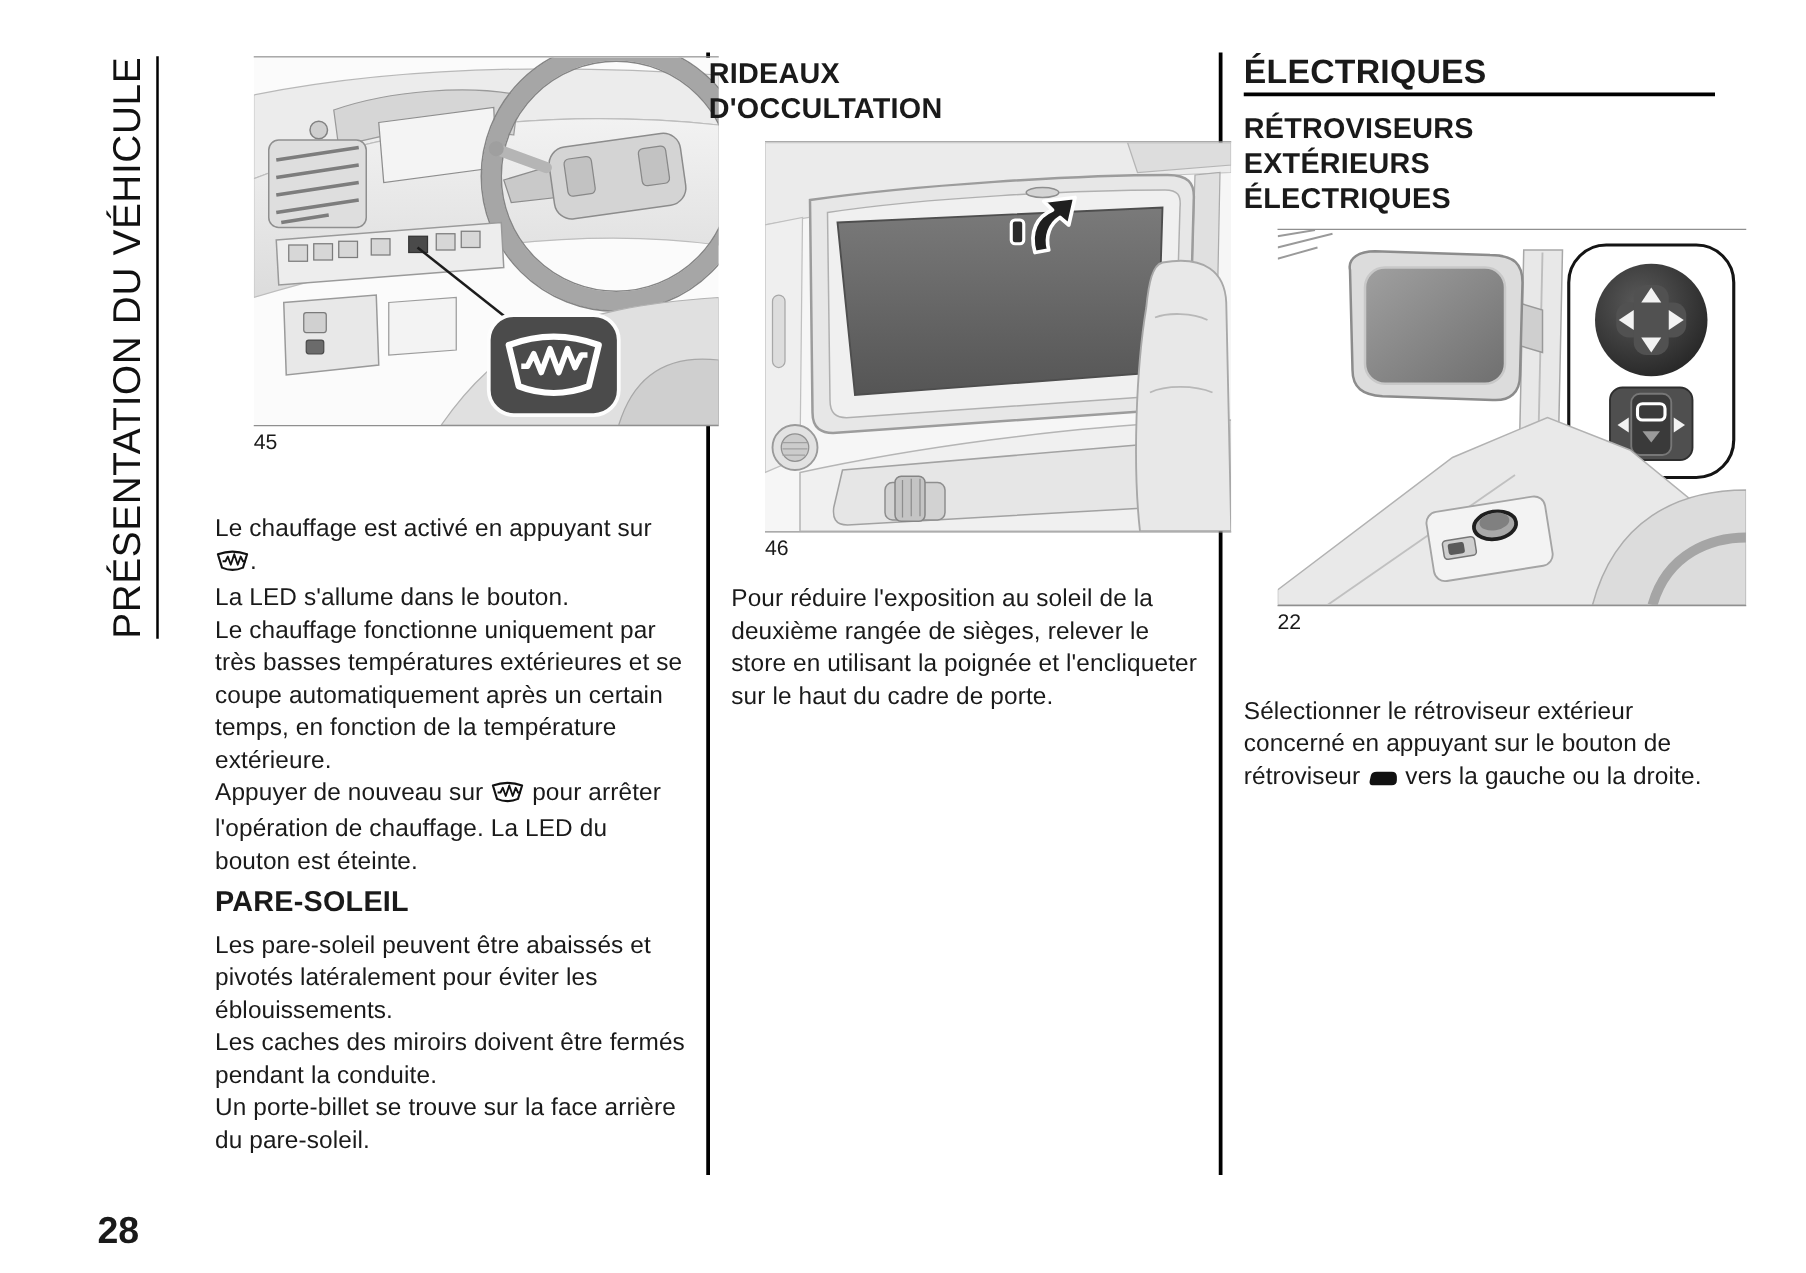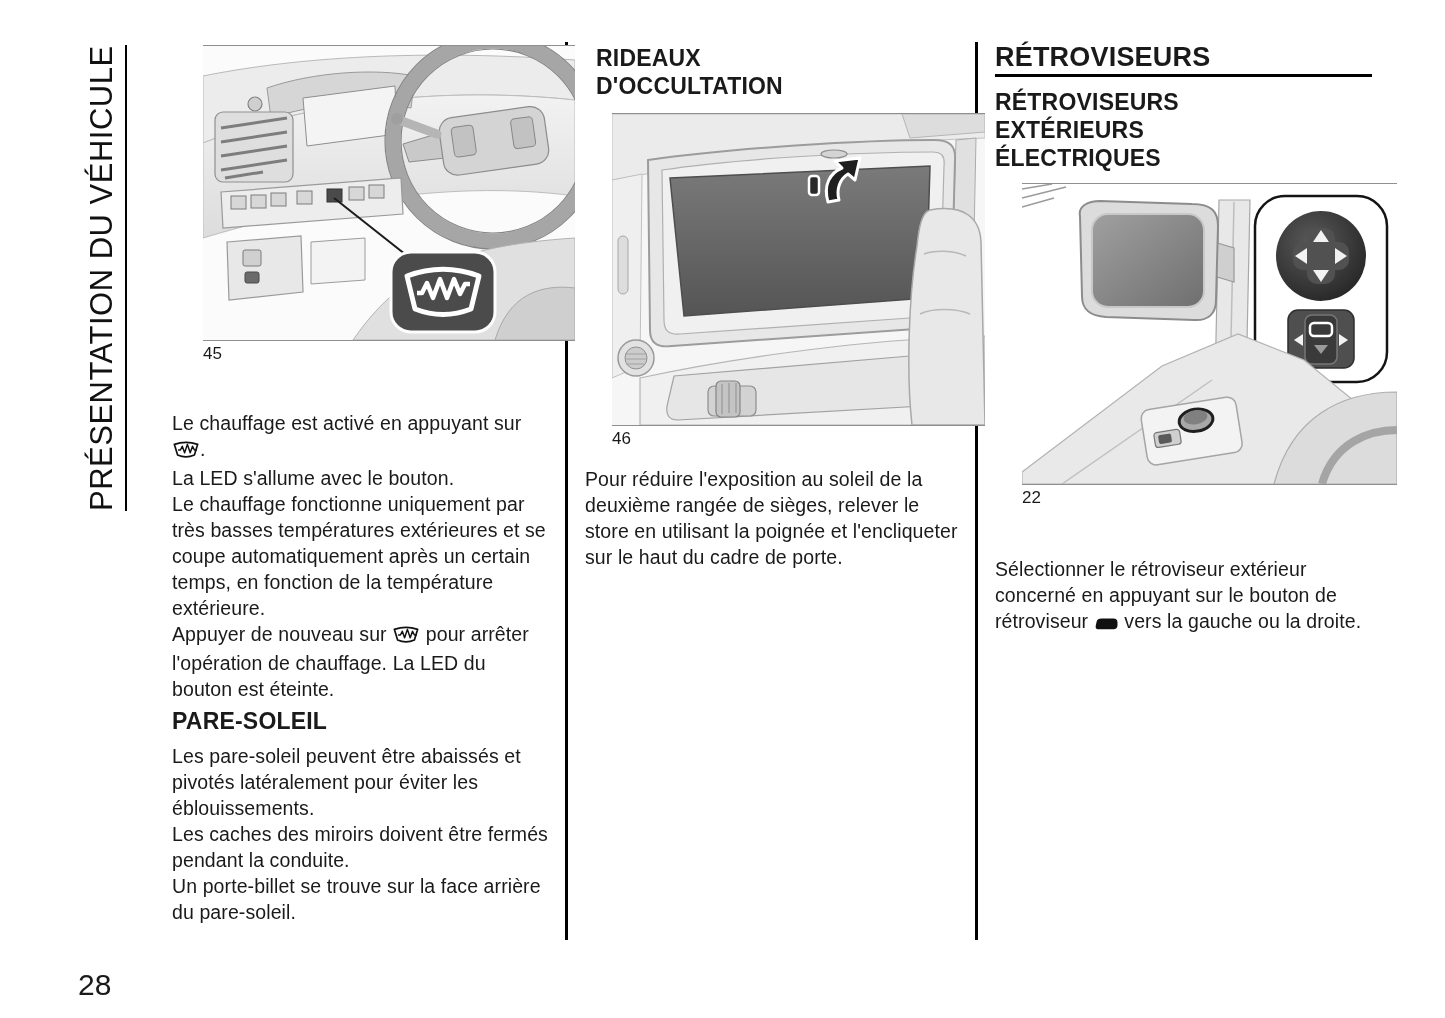--- a/index.html
+++ b/index.html
@@ -18,21 +18,21 @@
   .figure{position:absolute;margin-left:27px;}
   .fig-art{display:block;border-top:1.5px solid #8f8f8f;border-bottom:1.5px solid #8f8f8f;overflow:hidden;}
   .fig-art svg{display:block;}
   .fig-num{font-size:17px;line-height:20px;margin-top:3px;color:#1a1a1a;}
   .body-text{font-size:19.5px;line-height:26px;letter-spacing:.1px;}
   .body-text p{margin:0;}
   .sec-heading{font-weight:700;font-size:23px;line-height:28px;letter-spacing:.2px;margin:0;}
   .main-heading{font-weight:700;font-size:27px;line-height:30px;letter-spacing:.2px;margin:0;}
   .rule{position:absolute;height:3px;background:#000;}
   .inline-icon{display:inline-block;vertical-align:-3px;}
-  .page-number{position:absolute;left:78px;top:968px;font-size:30px;font-weight:400;}
+  .page-number{position:absolute;left:78px;top:968px;font-size:30px;font-weight:700;}
 </style>
 </head>
 <body>
 
 <div class="sidebar-title">PRÉSENTATION DU VÉHICULE</div>
 
 <div class="vdiv" style="left:565px;"></div>
 <div class="vdiv" style="left:975px;"></div>
 
 <div class="figure" style="left:176px;top:45px;width:372px;">
@@ -94,38 +94,38 @@
   </div>
   <div class="fig-num">45</div>
 </div>
 
 <div class="body-text abs" style="left:172px;top:382px;width:378px;margin-top:28px;">
   <p><span>Le chauffage est activé en appuyant sur</span><br>
     <span class="inline-icon"><svg width="28" height="19" viewBox="0 0 30 20">
           <path d="M2.5,4.5 C11,1.5 19,1.5 27.5,4.5 L24,16 C18,18.6 12,18.6 6,16 Z" fill="none" stroke="#111" stroke-width="1.8" stroke-linejoin="round"></path>
           <path d="M6.5,10.5 h2.5 l2,-4 2.5,7 3,-9 3,9 2.5,-7 2,4 h2.5" fill="none" stroke="#111" stroke-width="1.6" stroke-linejoin="round"></path>
         </svg></span><span>.</span></p>
-  <p>La LED s'allume avec le bouton.</p>
+  <p>La LED s'allume dans le bouton.</p>
   <p>Le chauffage fonctionne uniquement par très basses températures extérieures et se coupe automatiquement après un certain temps, en fonction de la température extérieure.</p>
   <p><span>Appuyer de nouveau sur</span>
     <span class="inline-icon"><svg width="28" height="19" viewBox="0 0 30 20">
           <path d="M2.5,4.5 C11,1.5 19,1.5 27.5,4.5 L24,16 C18,18.6 12,18.6 6,16 Z" fill="none" stroke="#111" stroke-width="1.8" stroke-linejoin="round"></path>
           <path d="M6.5,10.5 h2.5 l2,-4 2.5,7 3,-9 3,9 2.5,-7 2,4 h2.5" fill="none" stroke="#111" stroke-width="1.6" stroke-linejoin="round"></path>
         </svg></span>
     <span>pour arrêter l'opération de chauffage. La LED du bouton est éteinte.</span></p>
 </div>
 
 <h2 class="sec-heading abs" style="left:172px;top:707px;text-align:right;">PARE-SOLEIL</h2>
 <div class="body-text abs" style="left:172px;top:743px;width:378px;">
   <p>Les pare-soleil peuvent être abaissés et pivotés latéralement pour éviter les éblouissements.</p>
   <p>Les caches des miroirs doivent être fermés pendant la conduite.</p>
   <p>Un porte-billet se trouve sur la face arrière du pare-soleil.</p>
 </div>
 
-<h2 class="sec-heading abs" style="left:596px;top:44px;width:270px;">RIDEAUX D'OCCULTATION</h2>
+<h2 class="sec-heading abs" style="left:567px;top:44px;width:270px;">RIDEAUX D'OCCULTATION</h2>
 
 <div class="figure" style="left:585px;top:113px;width:373px;">
   <div class="fig-art" style="height:311px;">
     <svg width="373" height="311" viewBox="0 0 373 311">
       <defs>
         <linearGradient id="shadeGrad" x1="0" y1="0" x2="0" y2="1">
           <stop offset="0" stop-color="#7a7a7a"></stop>
             <stop offset="1" stop-color="#555555"></stop>
         </linearGradient>
       </defs>
@@ -164,21 +164,21 @@
       <path d="M312,140 C322,136 342,136 354,142 M308,200 C320,194 344,194 358,200" fill="none" stroke="#b8b8b8" stroke-width="1.5"></path>
     </svg>
   </div>
   <div class="fig-num">46</div>
 </div>
 
 <div class="body-text abs" style="left:585px;top:466px;width:380px;">
   <p>Pour réduire l'exposition au soleil de la deuxième rangée de sièges, relever le store en utilisant la poignée et l'encliqueter sur le haut du cadre de porte.</p>
 </div>
 
-<h1 class="main-heading abs" style="left:995px;top:42px;">RÉTROVISEURS</h1>
+<h1 class="main-heading abs" style="left:995px;top:42px;">ÉLECTRIQUES</h1>
 <div class="rule" style="left:995px;top:74px;width:377px;"></div>
 <h2 class="sec-heading abs" style="left:995px;top:88px;width:235px;">RÉTROVISEURS EXTÉRIEURS ÉLECTRIQUES</h2>
 
 <div class="figure" style="left:995px;top:183px;width:375px;">
   <div class="fig-art" style="height:300px;">
     <svg width="375" height="300" viewBox="0 0 375 300">
       <defs>
         <radialGradient id="padGrad" cx="0.4" cy="0.35" r="0.8">
           <stop offset="0" stop-color="#5a5a5a"></stop>
             <stop offset="1" stop-color="#1f1f1f"></stop>

